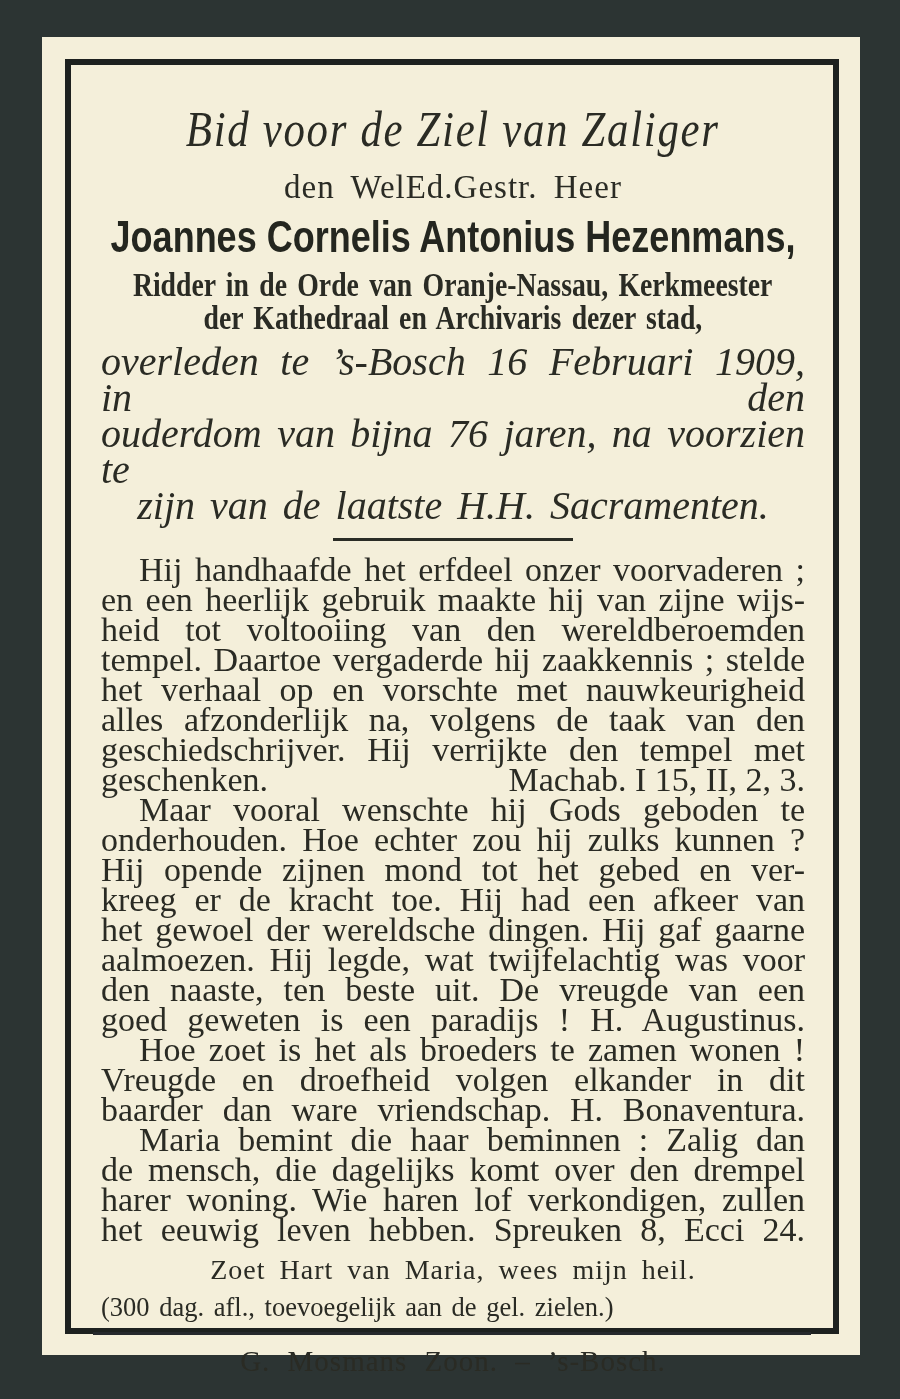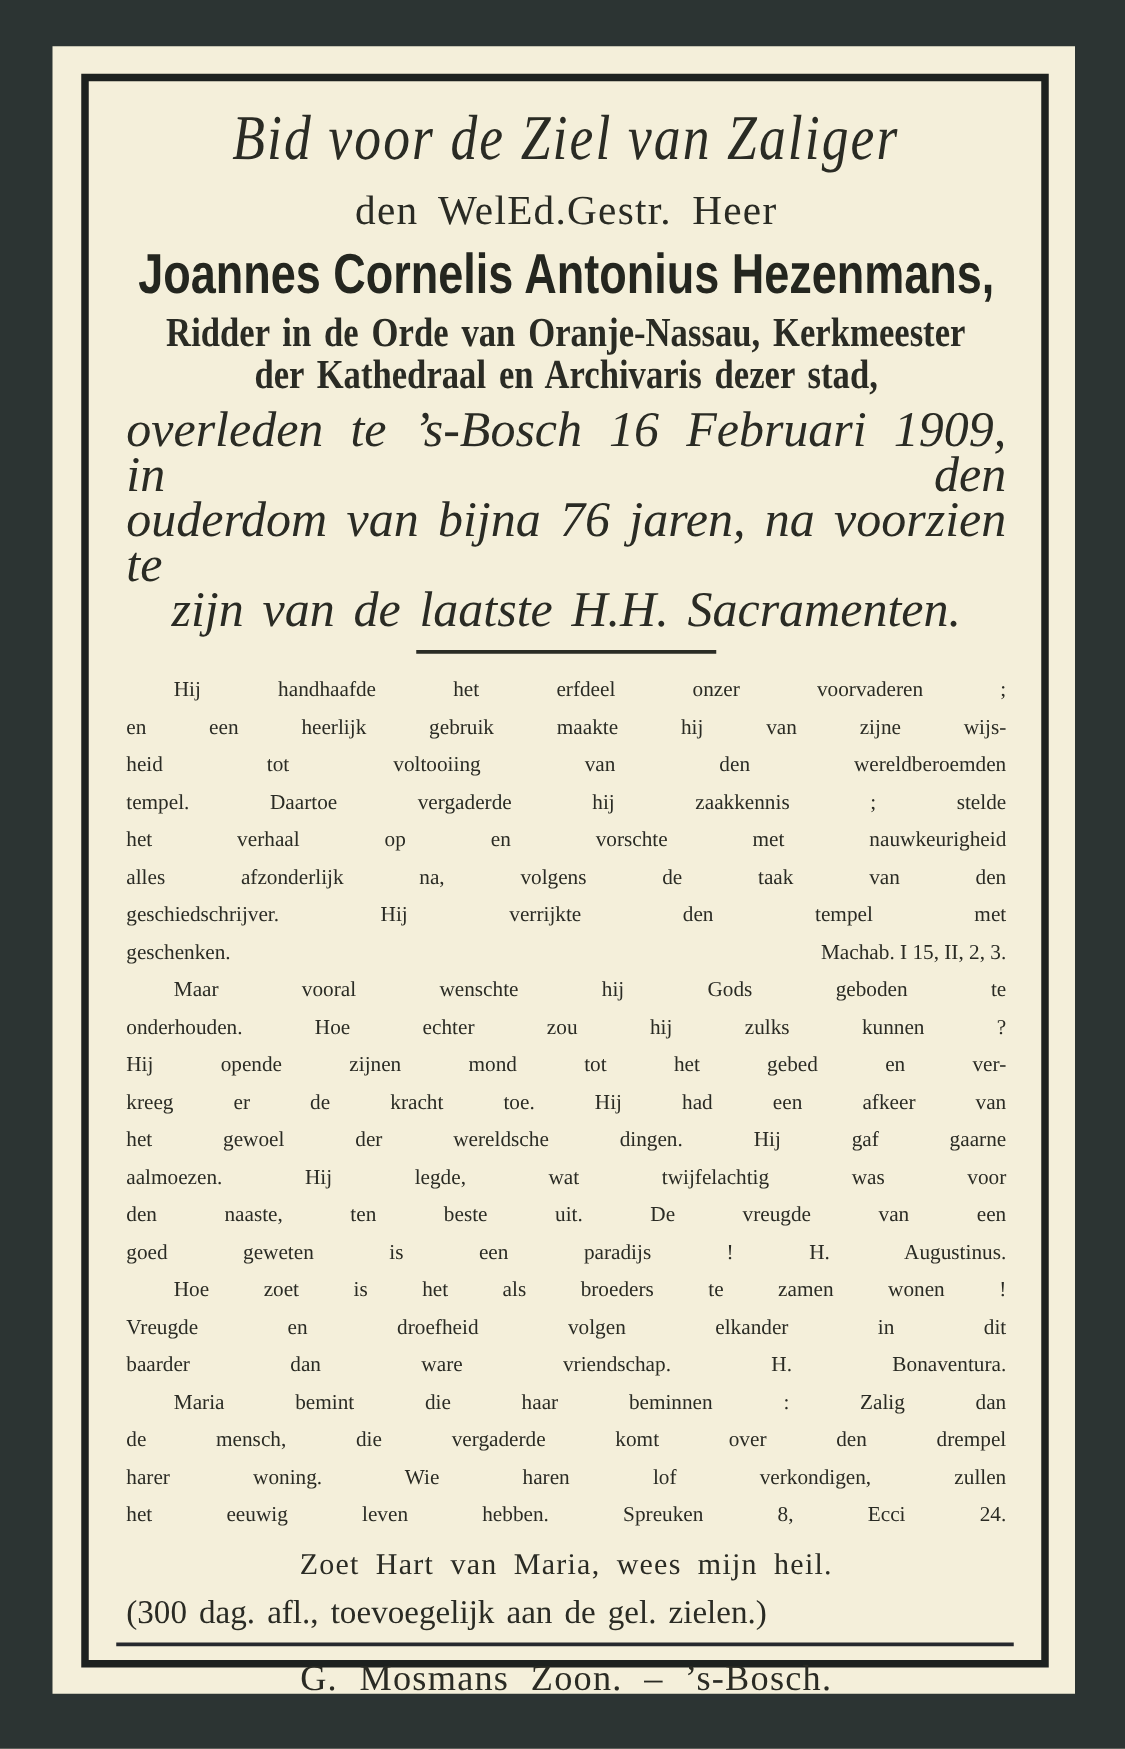--- a/index.html
+++ b/index.html
@@ -16,21 +16,21 @@
     background:#f4efda;
   }
   .frame{
     position:absolute;left:23px;top:22px;right:21px;bottom:21px;
     border:6px solid #1d211f;
   }
   .content{
     position:absolute;inset:0;
     display:flex;flex-direction:column;
     color:#2a2b24;
-    padding:12px 28px 0 30px;
+    padding:30px 28px 0 30px;
   }
   .centerflex{display:flex;justify-content:center;}
   .invocation{margin-top:4px;}
   .invocation span{
     display:inline-block;white-space:nowrap;
     font-style:italic;font-size:51px;line-height:60px;
     letter-spacing:2px;transform:scaleX(.84);
   }
   .salutation{
     text-align:center;font-size:33px;line-height:40px;
@@ -52,26 +52,26 @@
   .obit{
     margin-top:9px;font-style:italic;font-size:40px;line-height:36px;
     word-spacing:5px;
   }
   .obit .o-line.just{text-align:justify;text-align-last:justify;}
   .obit .o-line.center{text-align:center;}
   .sep-rule{
     width:240px;border-top:3px solid #2a2c25;
     margin:14px auto 6px auto;
   }
-  .bodytext{font-size:17px;line-height:30px;margin-top:8px;}
+  .bodytext{font-size:34px;line-height:30px;margin-top:8px;}
   .bline{text-align:justify;text-align-last:justify;}
   .bline.indent{text-indent:38px;}
   .bline.split{display:flex;justify-content:space-between;text-indent:0;}
   .closing1{
-    text-align:center;font-size:24px;line-height:38px;margin-top:6px;
+    text-align:center;font-size:28px;line-height:38px;margin-top:6px;
     letter-spacing:1px;word-spacing:6px;
   }
   .closing2{
     text-align:left;font-size:26.5px;line-height:33px;margin-top:2px;
     word-spacing:3px;
   }
   .footer{margin-top:auto;}
   .footer-rule{border-top:3px solid #26292d;margin:8px -6px 0 -8px;}
   .printer{
     text-align:center;font-size:29px;line-height:34px;
@@ -136,21 +136,21 @@
             <div class="bline">den naaste, ten beste uit. De vreugde van een</div>
             <div class="bline">goed geweten is een paradijs ! H. Augustinus.</div>
           </div>
           <div class="para">
             <div class="bline indent">Hoe zoet is het als broeders te zamen wonen !</div>
             <div class="bline">Vreugde en droefheid volgen elkander in dit</div>
             <div class="bline">baarder dan ware vriendschap. H. Bonaventura.</div>
           </div>
           <div class="para">
             <div class="bline indent">Maria bemint die haar beminnen : Zalig dan</div>
-            <div class="bline">de mensch, die vergaderde komt over den drempel</div>
+            <div class="bline">de mensch, die dagelijks komt over den drempel</div>
             <div class="bline">harer woning. Wie haren lof verkondigen, zullen</div>
             <div class="bline">het eeuwig leven hebben. Spreuken 8, Ecci 24.</div>
           </div>
         </div>
 
       <div id="closing">
           <div class="closing1">Zoet Hart van Maria, wees mijn heil.</div>
           <div class="closing2">(300 dag. afl., toevoegelijk aan de gel. zielen.)</div>
         </div>
 

